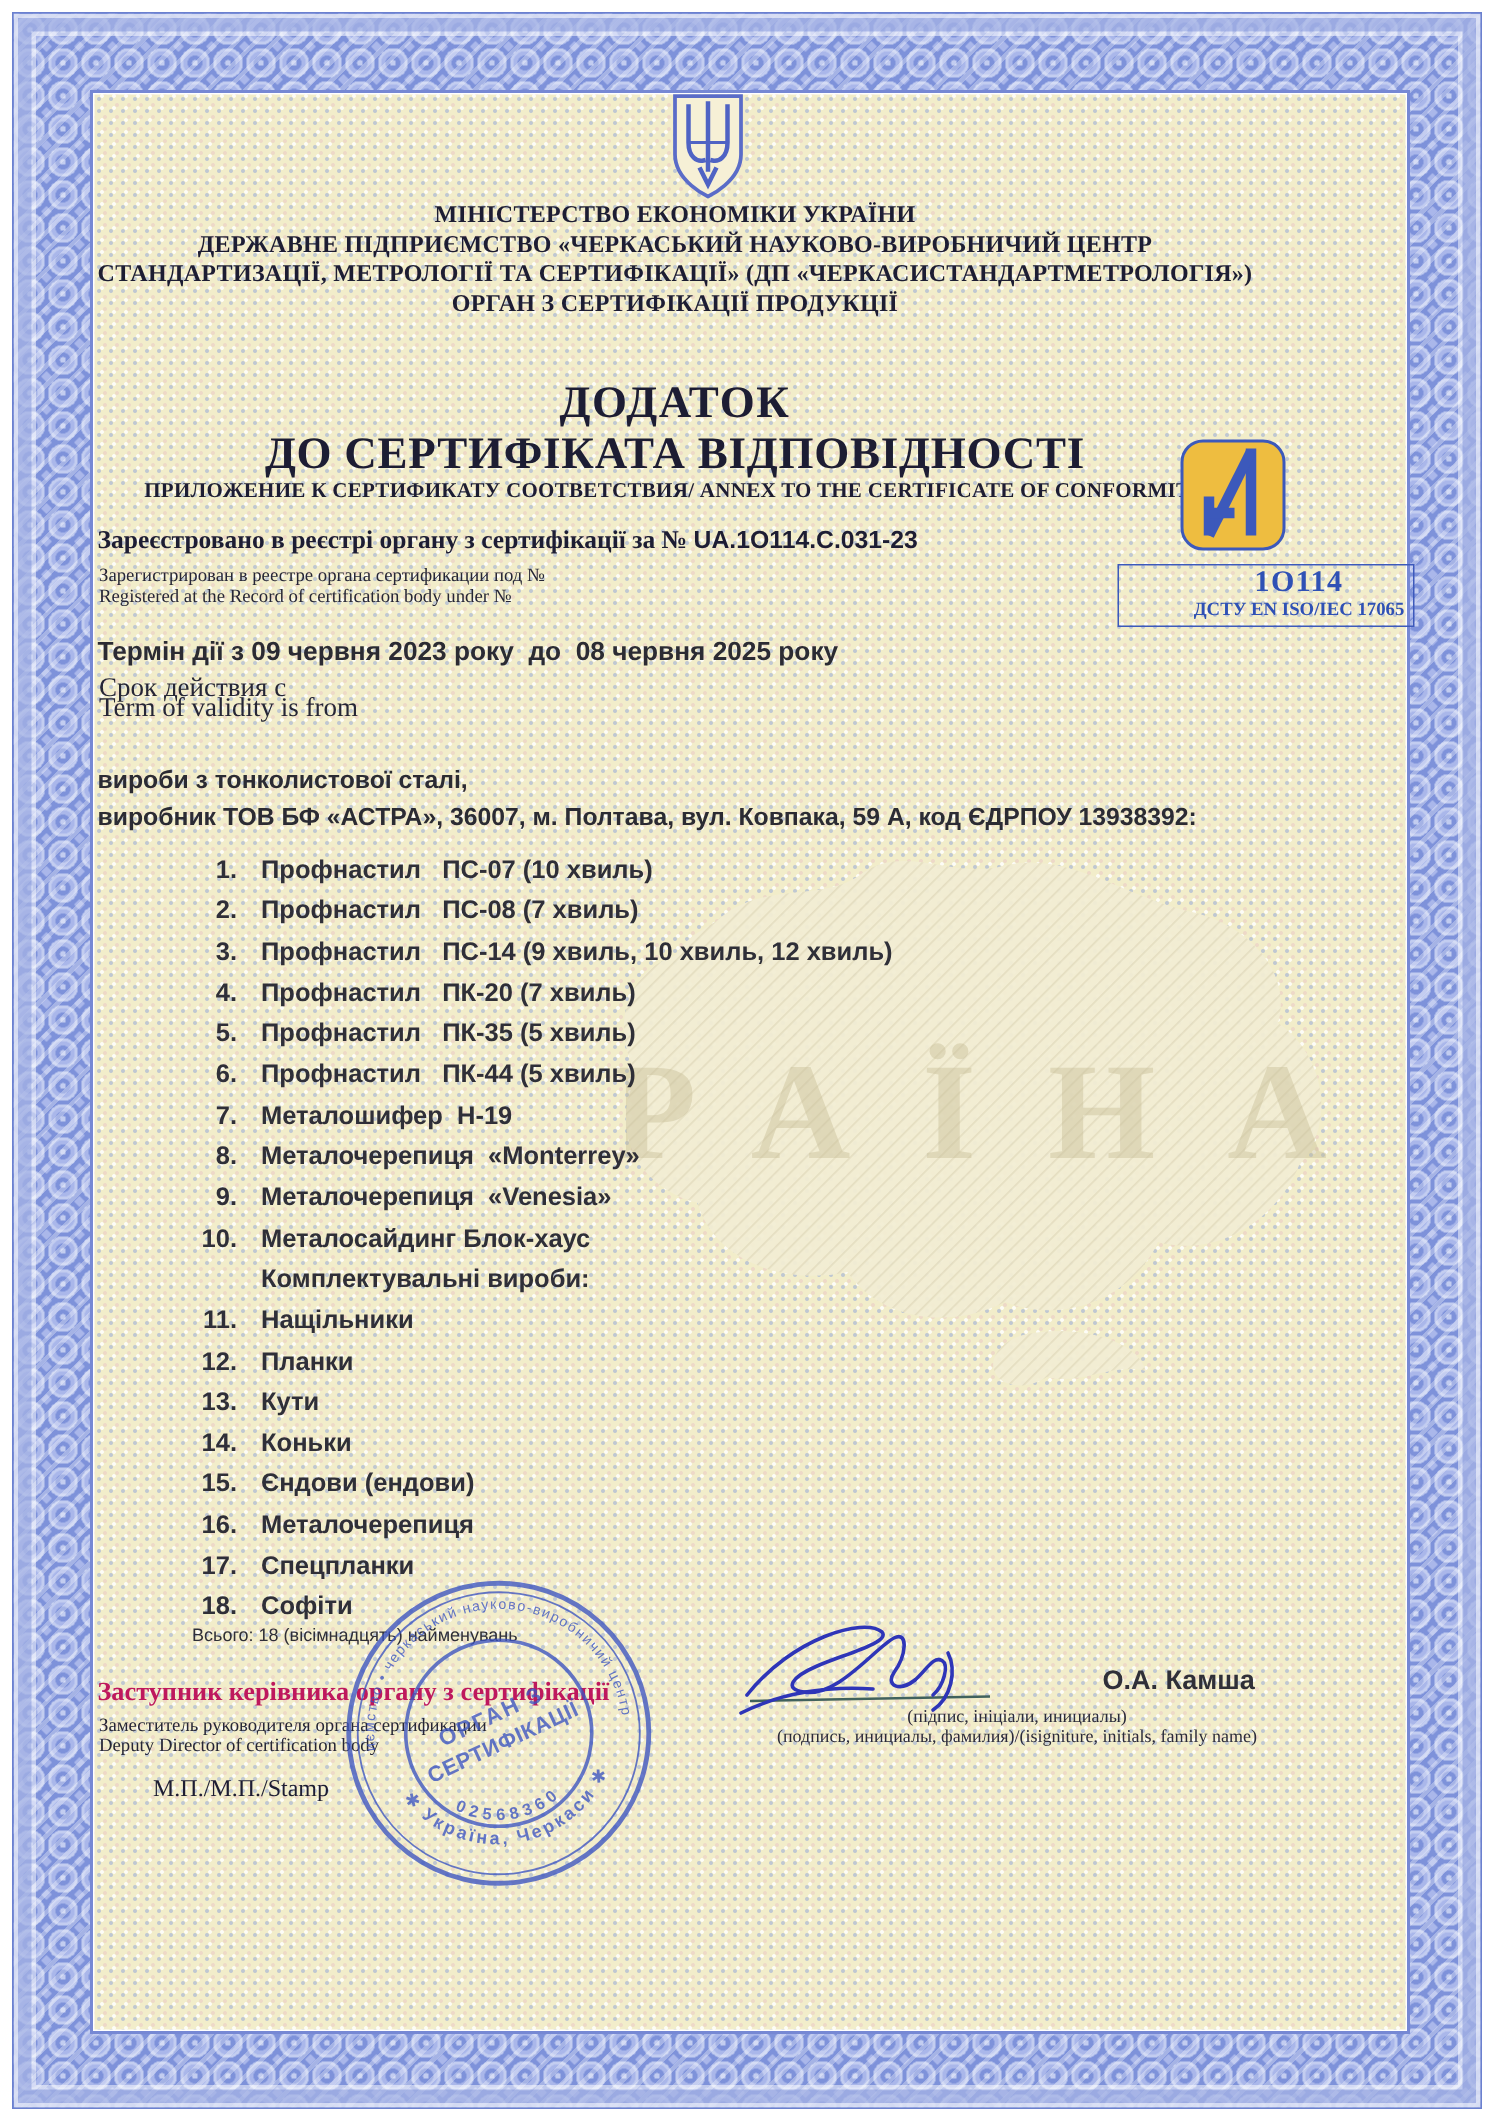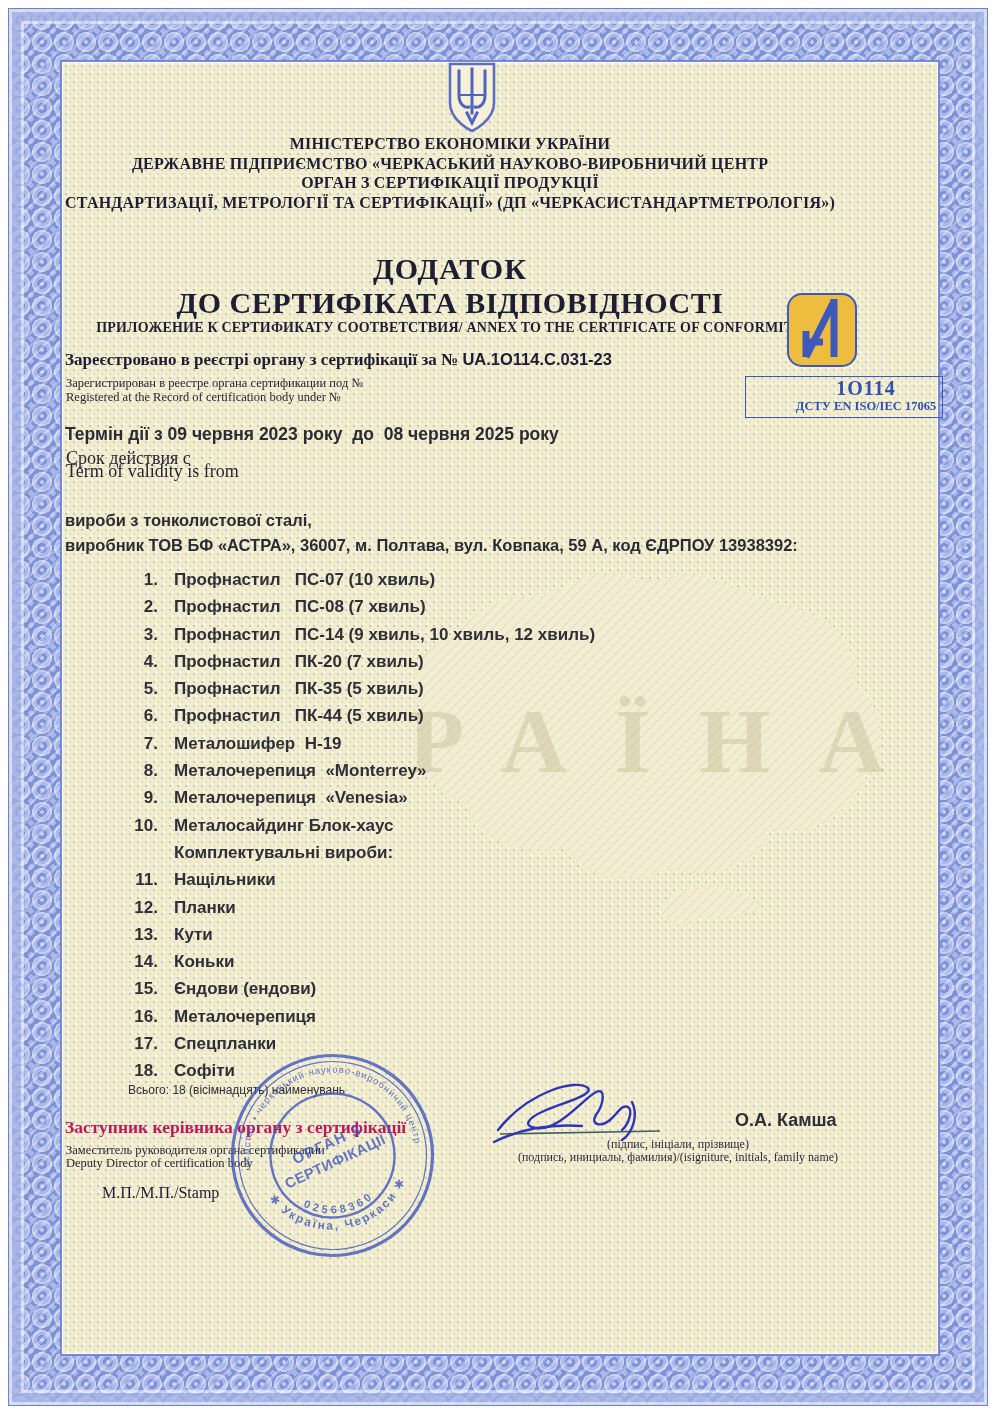--- a/index.html
+++ b/index.html
@@ -104,22 +104,22 @@
     <path d="M39,10 V34 C39,44 33,47 29,46"></path>
     <path d="M26,8 V52"></path>
     <path d="M13,34 H39" stroke-width="2"></path>
     <path d="M21,52 L26,62 L31,52"></path>
   </g>
 </svg>
 
 <div class="abs ctr serif hdr-org ink">
   <div>МІНІСТЕРСТВО ЕКОНОМІКИ УКРАЇНИ</div>
   <div>ДЕРЖАВНЕ ПІДПРИЄМСТВО «ЧЕРКАСЬКИЙ НАУКОВО-ВИРОБНИЧИЙ ЦЕНТР</div>
+  <div>СТАНДАРТИЗАЦІЇ, МЕТРОЛОГІЇ ТА СЕРТИФІКАЦІЇ» (ДП «ЧЕРКАСИСТАНДАРТМЕТРОЛОГІЯ»)</div>
   <div>ОРГАН З СЕРТИФІКАЦІЇ ПРОДУКЦІЇ</div>
-  <div>СТАНДАРТИЗАЦІЇ, МЕТРОЛОГІЇ ТА СЕРТИФІКАЦІЇ» (ДП «ЧЕРКАСИСТАНДАРТМЕТРОЛОГІЯ»)</div>
 </div>
 
 <div class="abs ctr serif title1 ink">ДОДАТОК</div>
 <div class="abs ctr serif title2 ink">ДО СЕРТИФІКАТА ВІДПОВІДНОСТІ</div>
 <div class="abs ctr serif title-sub ink">ПРИЛОЖЕНИЕ К СЕРТИФИКАТУ СООТВЕТСТВИЯ/ ANNEX TO THE CERTIFICATE OF CONFORMITY</div>
 
 <div class="abs serif reg1"><span>Зареєстровано в реєстрі органу з сертифікації за № </span><span class="num-sans">UA.1О114.С.031-23</span></div>
 <div class="abs serif reg-small" style="top:376px;">Зарегистрирован в реестре органа сертификации под №</div>
 <div class="abs serif reg-small" style="top:390px;">Registered at the Record of certification body under №</div>
 
@@ -225,21 +225,21 @@
     </div>
   </div>
 
 <div class="abs sans total">Всього: 18 (вісімнадцять) найменувань</div>
 
 <div class="abs serif sig-title">Заступник керівника органу з сертифікації</div>
 <div class="abs serif sig-small" style="top:1143px;">Заместитель руководителя органа сертификации</div>
 <div class="abs serif sig-small" style="top:1156px;">Deputy Director of certification body</div>
 <div class="abs serif stamp-label">М.П./М.П./Stamp</div>
 <div class="abs sans sig-name">О.А. Камша</div>
-<div class="abs serif sig-cap" style="top:1137px;">(підпис, ініціали, прізвище)</div>
+<div class="abs serif sig-cap" style="top:1137px;">(підпис, ініціали, инициалы)</div>
 <div class="abs serif sig-cap" style="top:1150px;">(подпись, инициалы, фамилия)/(isigniture, initials, family name)</div>
 
 <svg class="abs" style="left:492px;top:1076px;" width="200" height="72" viewBox="0 0 200 72">
   <line x1="8" y1="58" x2="168" y2="55" stroke="#41625d" stroke-width="1.6"></line>
   <g stroke="#2e35b8" stroke-width="2.4" fill="none" stroke-linecap="round">
     <path d="M6,54 C36,16 84,2 96,12 C102,19 70,27 52,35 C36,42 30,50 44,52 C66,56 92,22 104,16 C114,11 112,28 104,39 C98,48 108,52 118,44"></path>
     <path d="M118,44 C126,37 130,28 136,31 C141,34 137,48 130,54"></path>
     <path d="M140,26 C146,38 142,56 130,64"></path>
     <path d="M2,66 C30,52 60,48 90,50"></path>
   </g>

